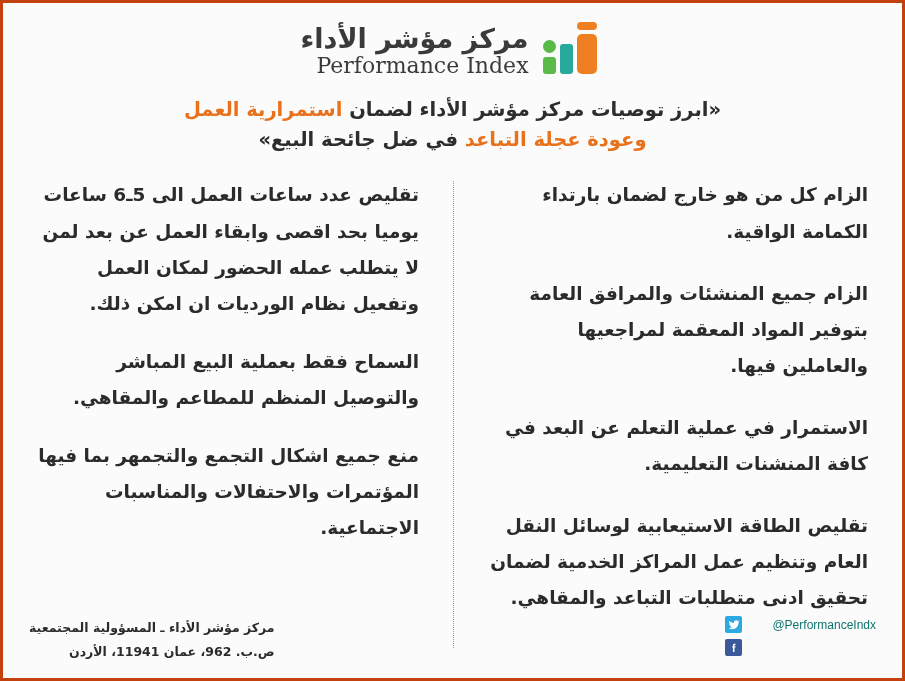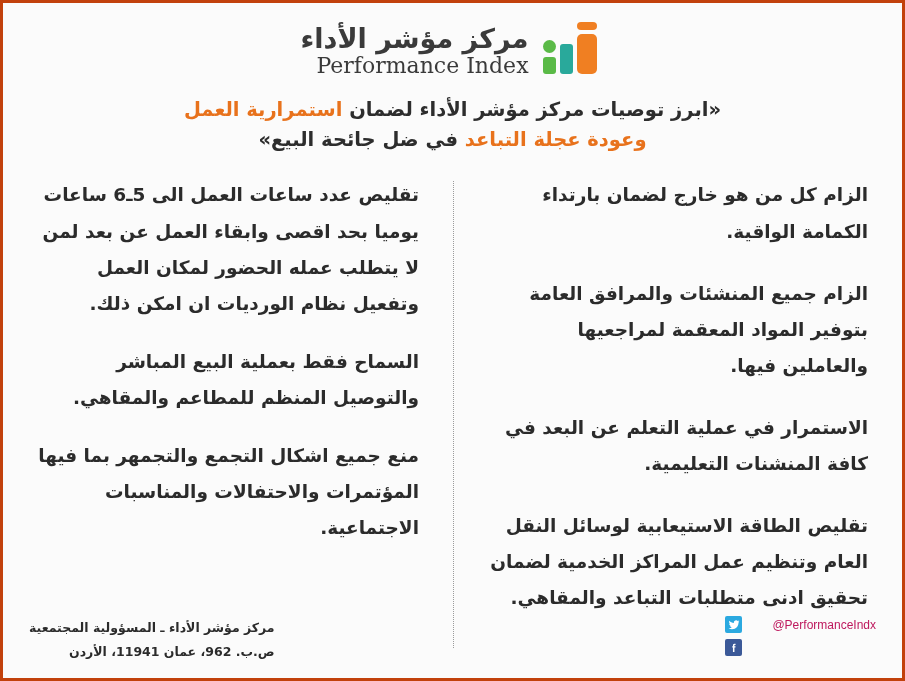--- a/index.html
+++ b/index.html
@@ -180,21 +180,21 @@
     display: flex;
     align-items: center;
     justify-content: center;
     flex: 0 0 auto;
   }
   .sicon svg { display: block; }
   .tw { background: #2ba9e0; }
   .fb { background: #3b5998; }
   .shandle {
     font-size: 12px;
-    color: #be185d;
+    color: #0f766e;
     font-family: "Liberation Sans", sans-serif;
     margin-left: 23px;
   }
 </style>
 </head>
 <body>
 
 <div class="page">
 
   <div class="header">

